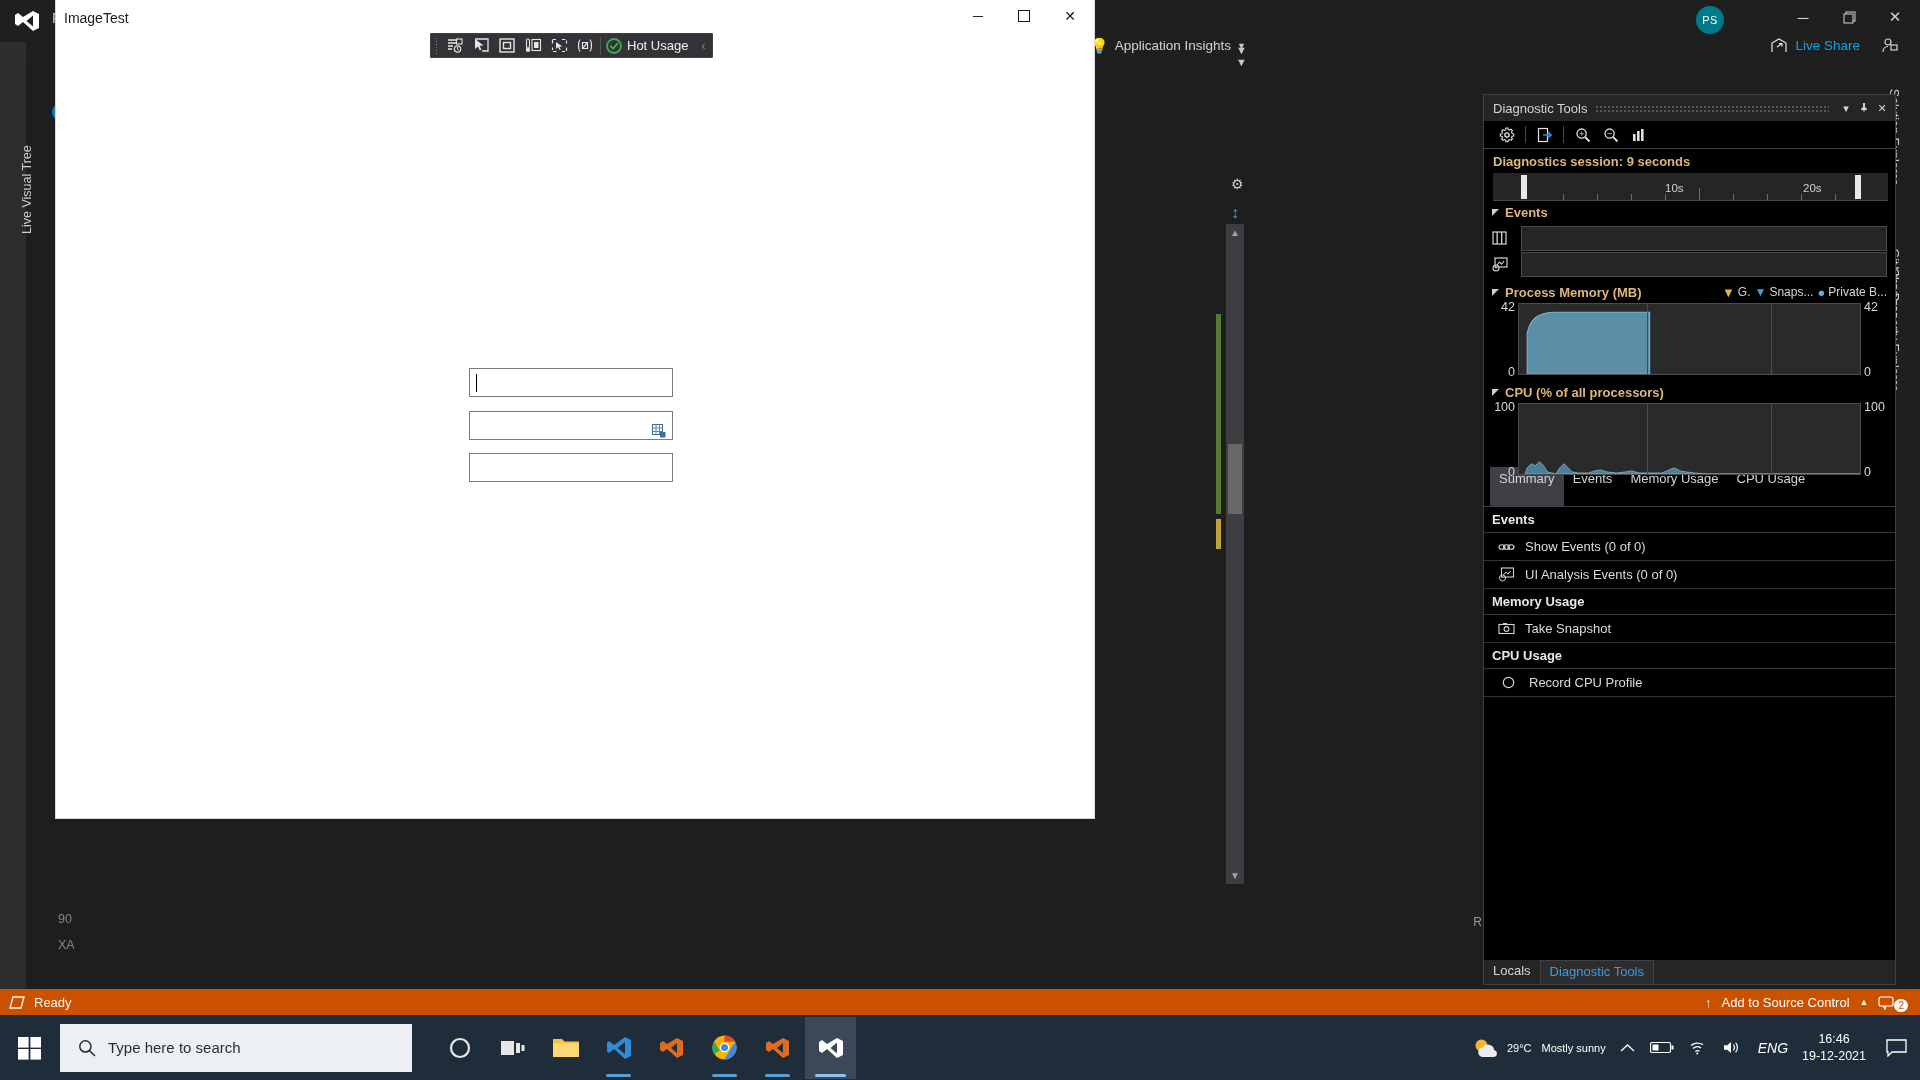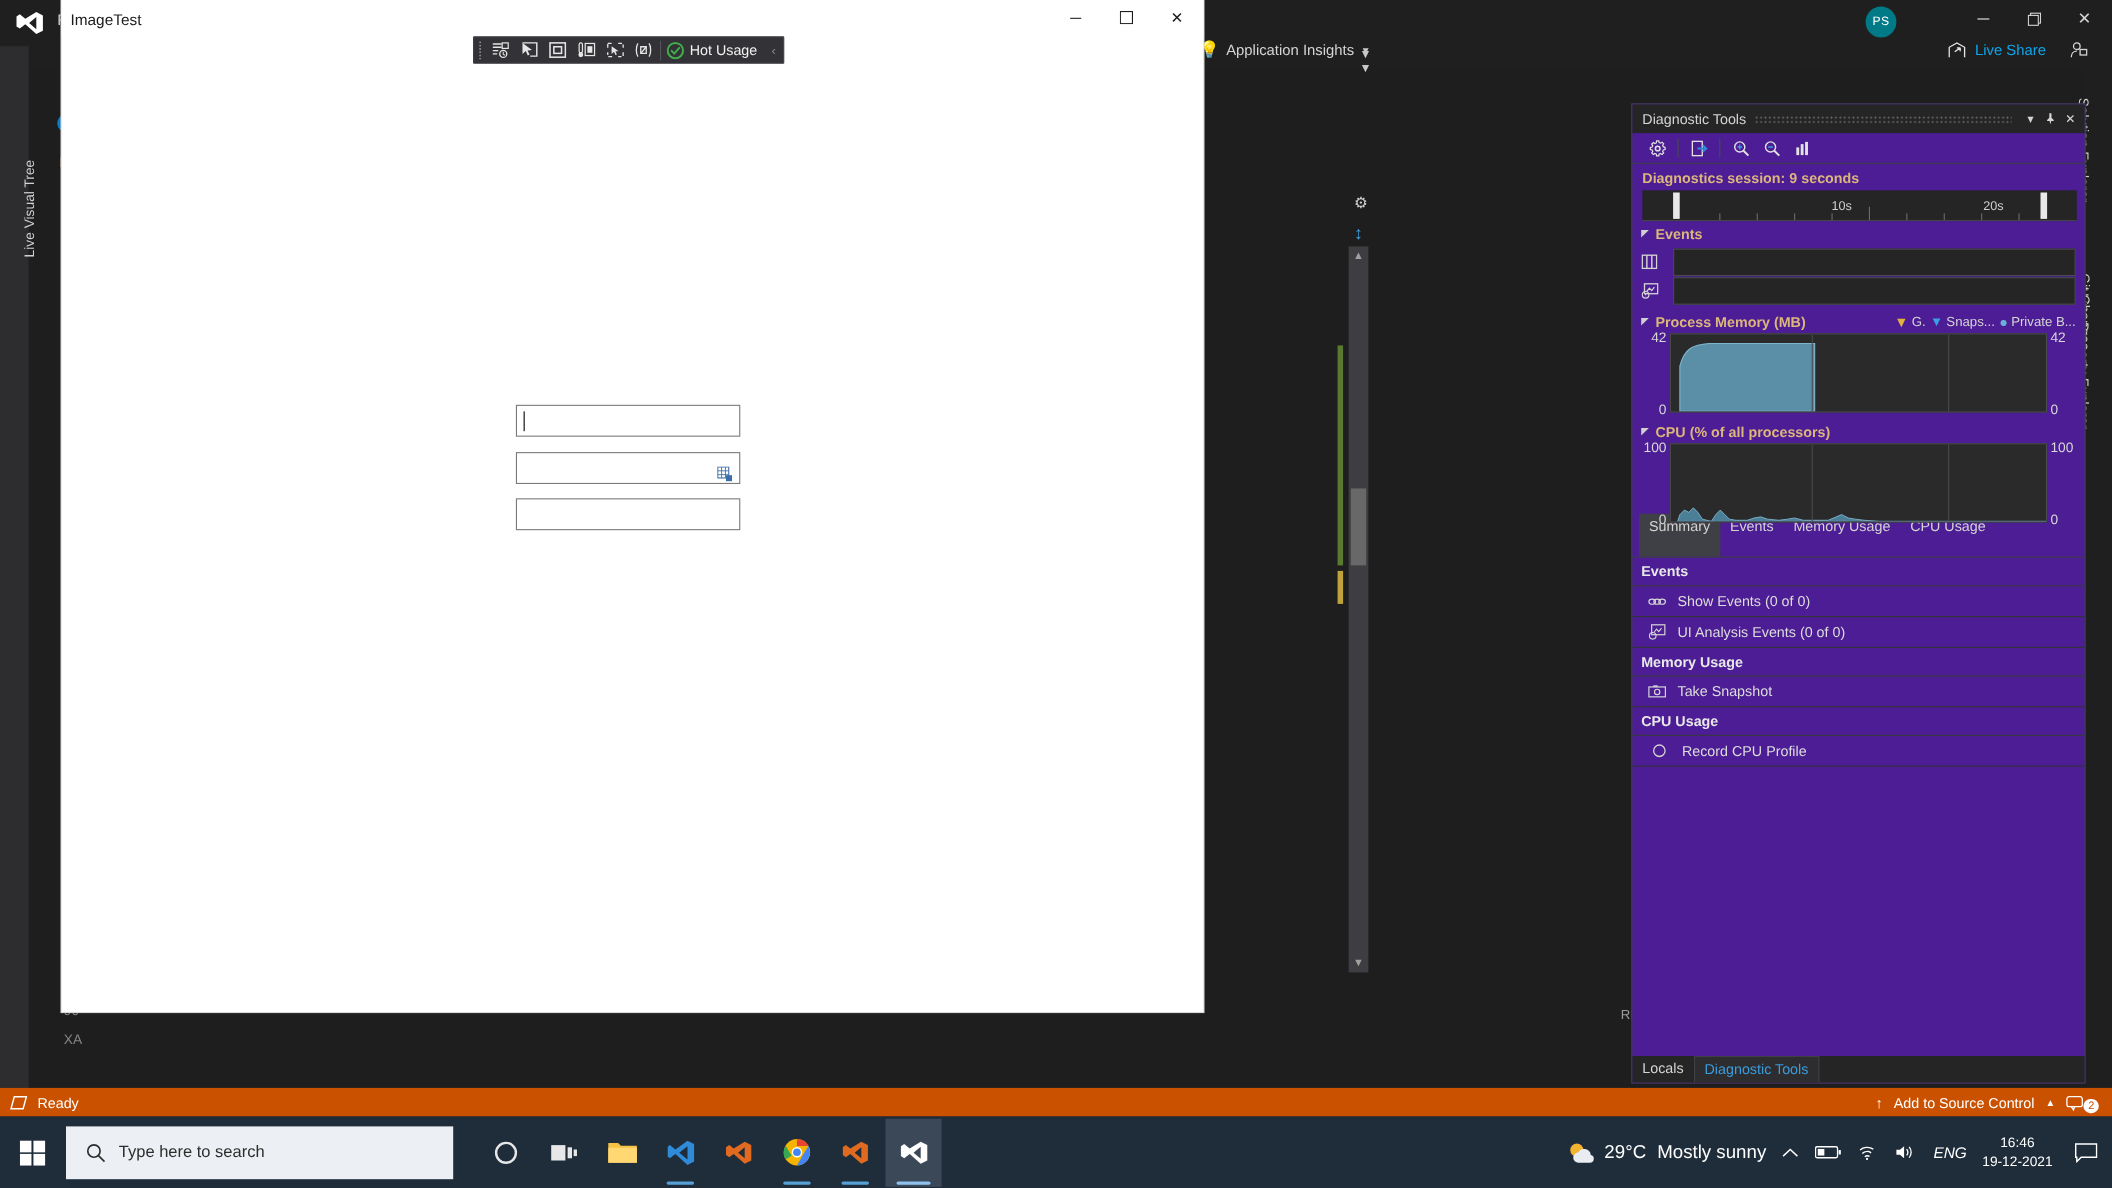--- a/index.html
+++ b/index.html
@@ -99,21 +99,21 @@
   .st-badge {
     position: relative; display: inline-flex; align-items: center; gap: 3px;
   }
   .st-count {
     background: #ffffff; color: #ca5100; border-radius: 8px; font-size: 10px;
     padding: 0 4px; line-height: 13px; margin-left: -4px; margin-top: 6px;
   }
 
   
   .app-window {
-    position: absolute; left: 56px; top: 0; width: 1038px; height: 920px;
+    position: absolute; left: 56px; top: 0; width: 1038px; height: 818px;
     background: #ffffff; box-shadow: 0 0 0 1px #d9d9d9;
   }
   .app-titlebar { position: relative; height: 34px; background: #ffffff; }
   .app-title { position: absolute; left: 8px; top: 10px; font-size: 14px; color: #1b1b1b; }
   .app-wbtn {
     position: absolute; top: 0; width: 46px; height: 32px; color: #1b1b1b;
     display: flex; align-items: center; justify-content: center; font-size: 14px;
   }
   .app-min { right: 93px; } .app-max { right: 47px; } .app-close { right: 1px; }
 
@@ -144,21 +144,21 @@
   }
   .fi-1 { top: 368px; }
   .fi-2 { top: 411px; }
   .fi-3 { top: 453px; }
   .caret { position: absolute; left: 6px; top: 5px; width: 1px; height: 18px; background: #000; }
   .grid-glyph { position: absolute; right: 6px; bottom: 1px; color: #3b6ea5; font-size: 13px; }
 
   
   .dt-panel {
     position: absolute; right: 24px; top: 94px; width: 413px; bottom: 30px;
-    background: #4c1d95; border: 1px solid #3f3f46;
+    background: #000000; border: 1px solid #3f3f46;
     color: #d4d4d4; font-size: 12.5px;
   }
   .dt-header {
     height: 26px; display: flex; align-items: center; padding: 0 4px 0 9px;
     background: #252526;
   }
   .dt-header .t { color: #d4d4d4; font-size: 13px; }
   .dt-header .dots {
     flex: 1; margin: 0 8px; height: 7px;
     background-image: radial-gradient(#5a5a5a 38%, transparent 40%);
@@ -256,21 +256,21 @@
   .tb-ic.run::after {
     content: ""; position: absolute; bottom: 2px; left: 13px; width: 25px; height: 3px;
     background: #57a0d7; border-radius: 2px;
   }
   .tb-ic.active { background: #3a4857; }
   .tb-ic.active::after {
     content: ""; position: absolute; bottom: 2px; left: 10px; width: 31px; height: 3px;
     background: #8ec3ef; border-radius: 2px;
   }
   .tb-right { margin-left: auto; display: flex; align-items: center; gap: 14px; padding-right: 8px; color: #ffffff; }
-  .tb-weather { display: flex; align-items: center; gap: 10px; font-size: 17px; }
+  .tb-weather { display: flex; align-items: center; gap: 10px; font-size: 11px; }
   .tb-sys { display: flex; align-items: center; gap: 15px; font-size: 14px; font-style: italic; }
   .tb-clock { text-align: center; font-size: 12.5px; line-height: 17px; }
   .tb-notif { width: 32px; display: flex; justify-content: center; }
   svg { display: block; }
 </style>
 </head>
 <body>
 
 <div id="root">
 

